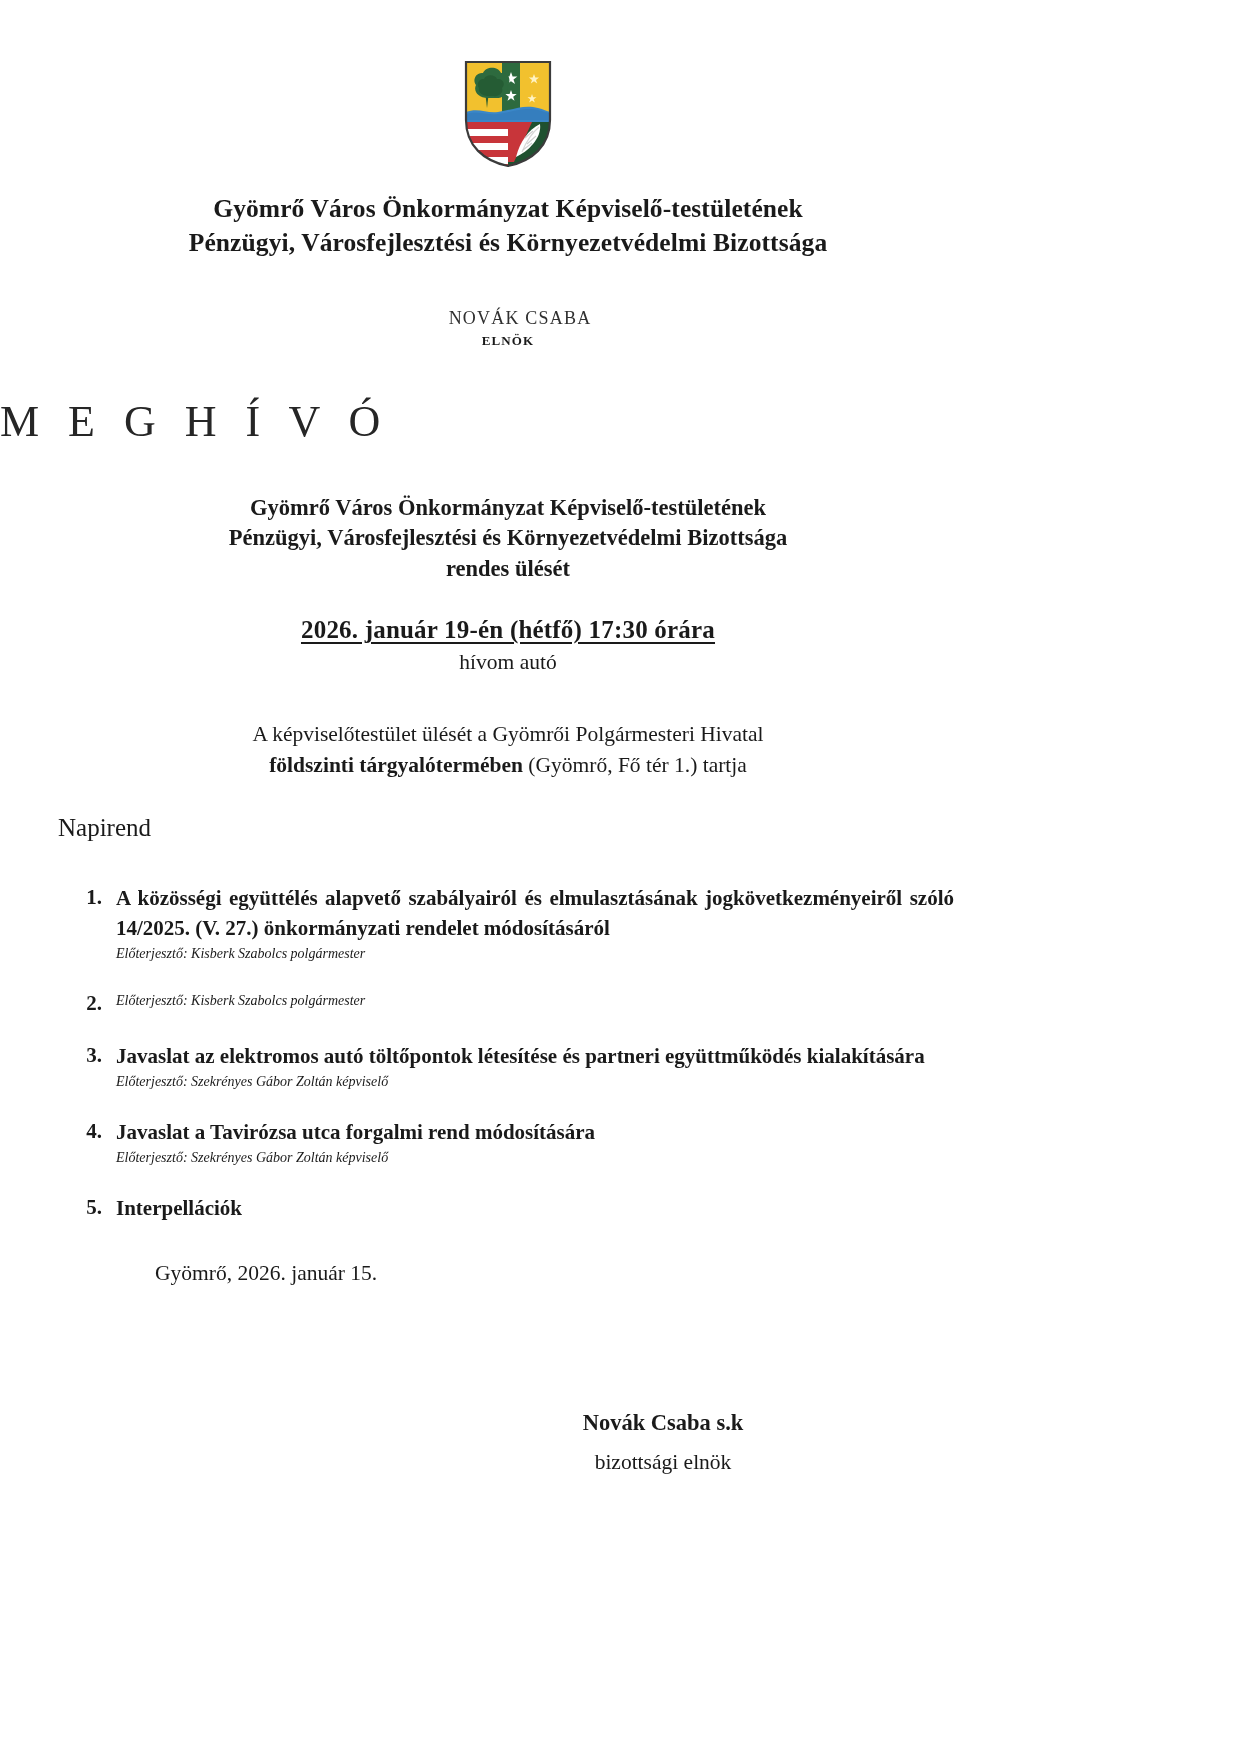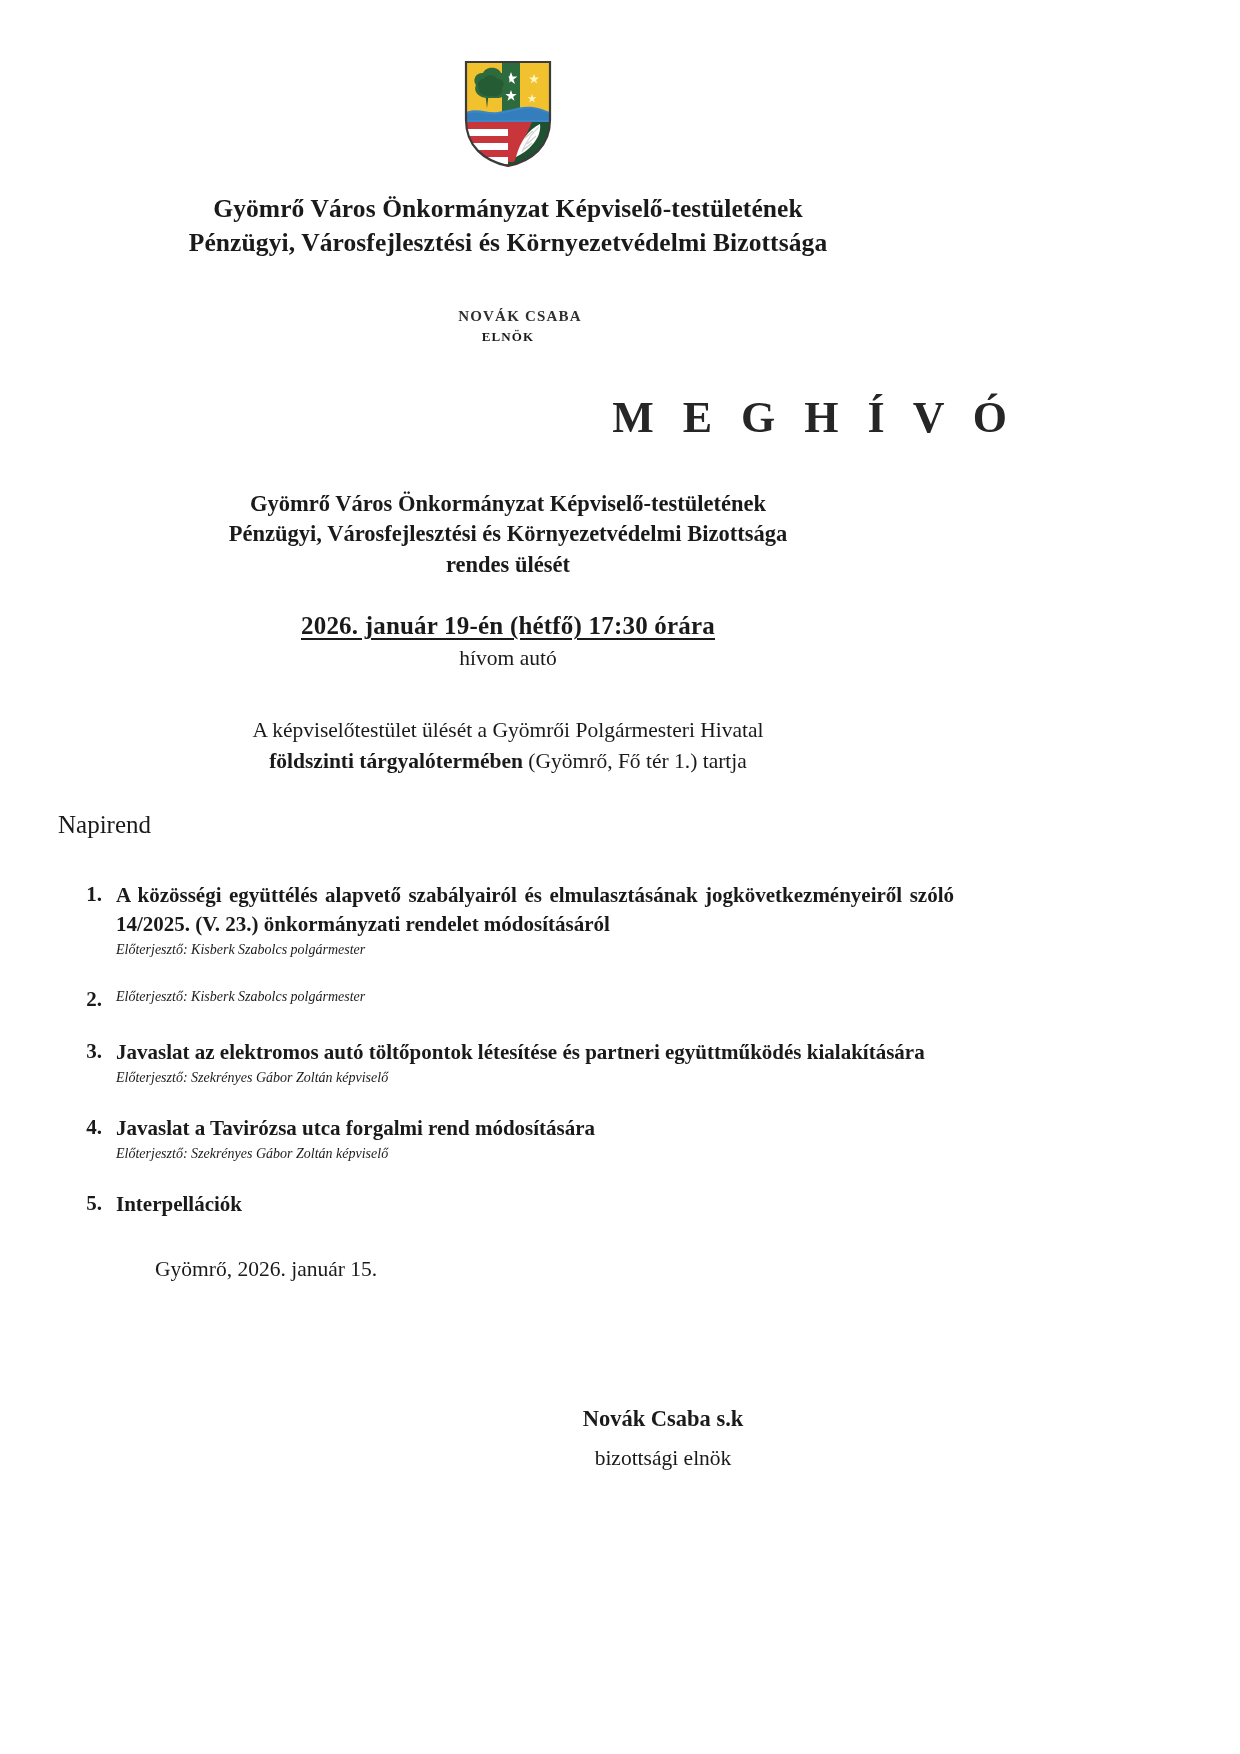--- a/index.html
+++ b/index.html
@@ -48,40 +48,40 @@
   }
   .org-header .line { display: block; }
 
   .chair-block {
     text-align: center;
     margin-top: 48px;
     line-height: 1.3;
   }
   .chair-name {
     display: block;
-    font-size: 15px;
+    font-size: 18px;
     letter-spacing: 1.2px;
-    font-weight: bold;
+    font-weight: normal;
     color: #303030;
     margin-left: 24px;
   }
   .chair-role {
     display: block;
     font-size: 13px;
     letter-spacing: 1.1px;
     font-weight: bold;
     margin-top: 2px;
   }
 
   .doc-title {
-    text-align: right;
+    text-align: left;
     margin-top: 46px;
     font-size: 44px;
     letter-spacing: 9px;
-    font-weight: bold;
+    font-weight: normal;
     color: #262626;
   }
 
   
   .invite-body {
     text-align: center;
     margin-top: 46px;
     font-weight: bold;
     font-size: 22.5px;
     line-height: 1.36;
@@ -257,21 +257,21 @@
     <span class="line">A képviselőtestület ülését a Gyömrői Polgármesteri Hivatal</span>
     <span class="line"><b>földszinti tárgyalótermében</b><span> (Gyömrő, Fő tér 1.) tartja</span></span>
   </div>
 
   <div class="agenda-heading">Napirend</div>
 
   <ol class="agenda-list">
     <li class="agenda-item">
       <div class="agenda-num">1.</div>
       <div class="agenda-content">
-        <div class="agenda-title">A közösségi együttélés alapvető szabályairól és elmulasztásának jogkövetkezményeiről szóló 14/2025. (V. 23.) önkormányzati rendelet módosításáról</div>
+        <div class="agenda-title">A közösségi együttélés alapvető szabályairól és elmulasztásának jogkövetkezményeiről szóló 14/2025. (V. 27.) önkormányzati rendelet módosításáról</div>
         <div class="agenda-presenter">Előterjesztő: Kisberk Szabolcs polgármester</div>
       </div>
     </li>
     <li class="agenda-item">
       <div class="agenda-num">2.</div>
       <div class="agenda-content">
         <div class="agenda-presenter">Előterjesztő: Kisberk Szabolcs polgármester</div>
       </div>
     </li>
     <li class="agenda-item">

